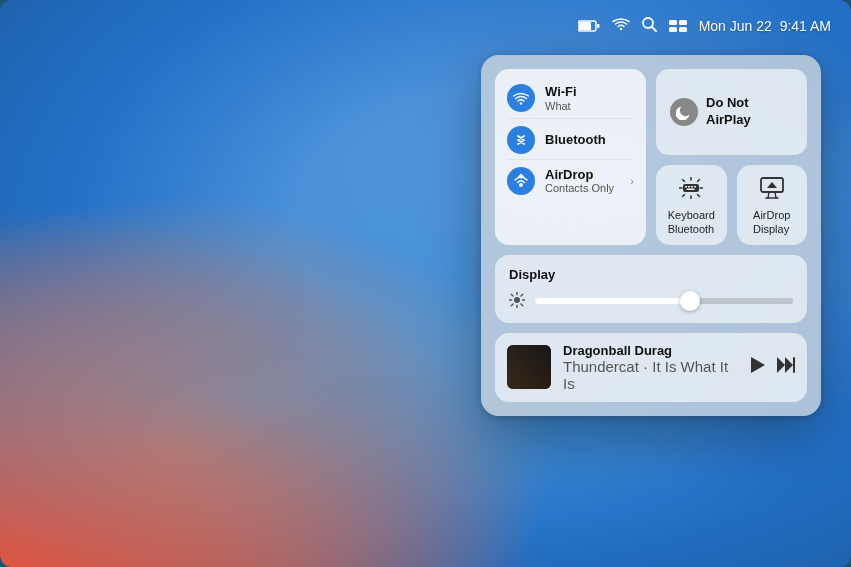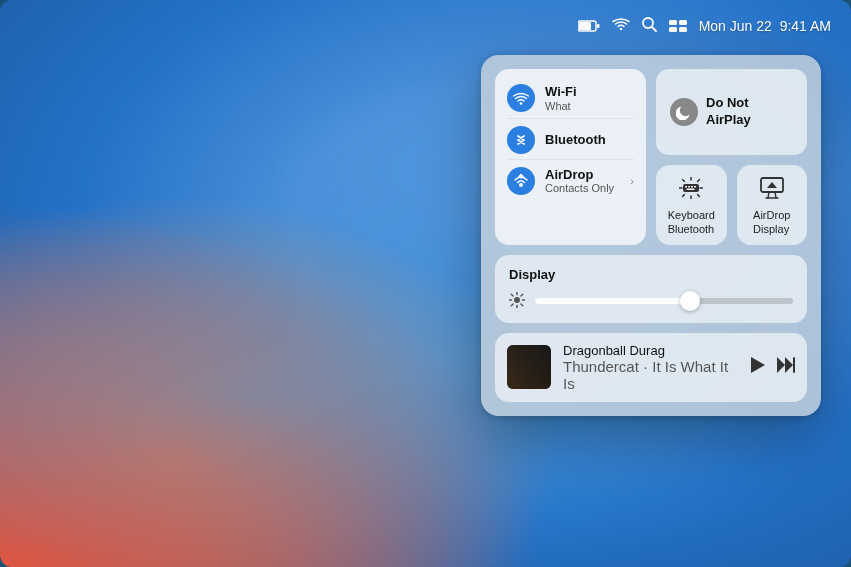--- a/index.html
+++ b/index.html
@@ -299,21 +299,21 @@
         linear-gradient(45deg, rgba(60,40,20,0.8), rgba(20,20,20,0.9)),
         repeating-linear-gradient(0deg, transparent, transparent 3px, rgba(255,255,255,0.03) 3px, rgba(255,255,255,0.03) 4px);
     }
 
     .now-playing-info {
       flex: 1;
     }
 
     .now-playing-title {
       font-size: 13px;
-      font-weight: 400;
+      font-weight: 700;
       color: #111;
     }
 
     .now-playing-artist {
       font-size: 15px;
       color: #555;
     }
 
     .playback-controls {
       display: flex;

